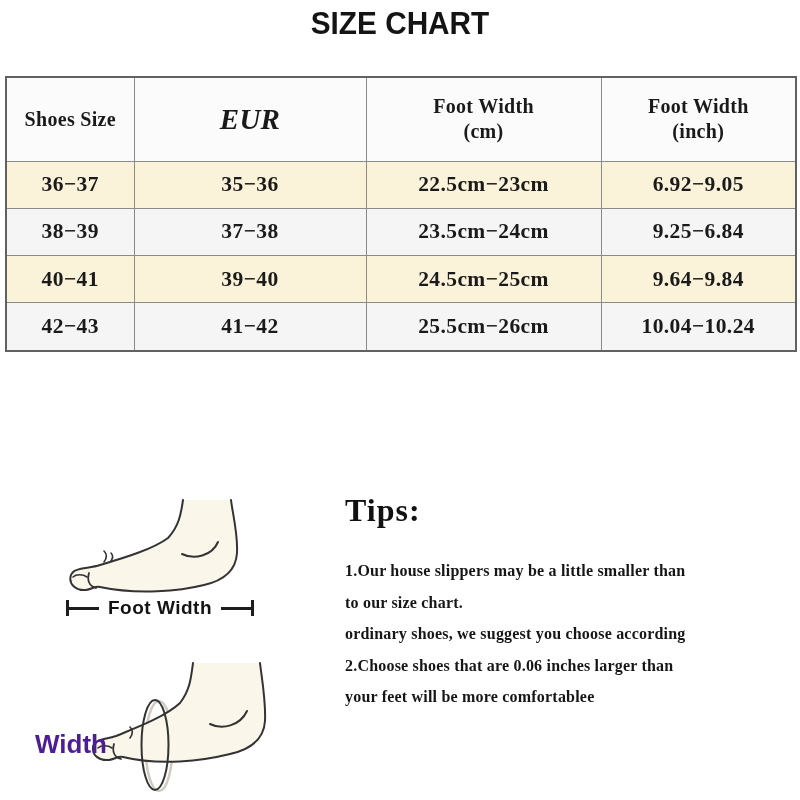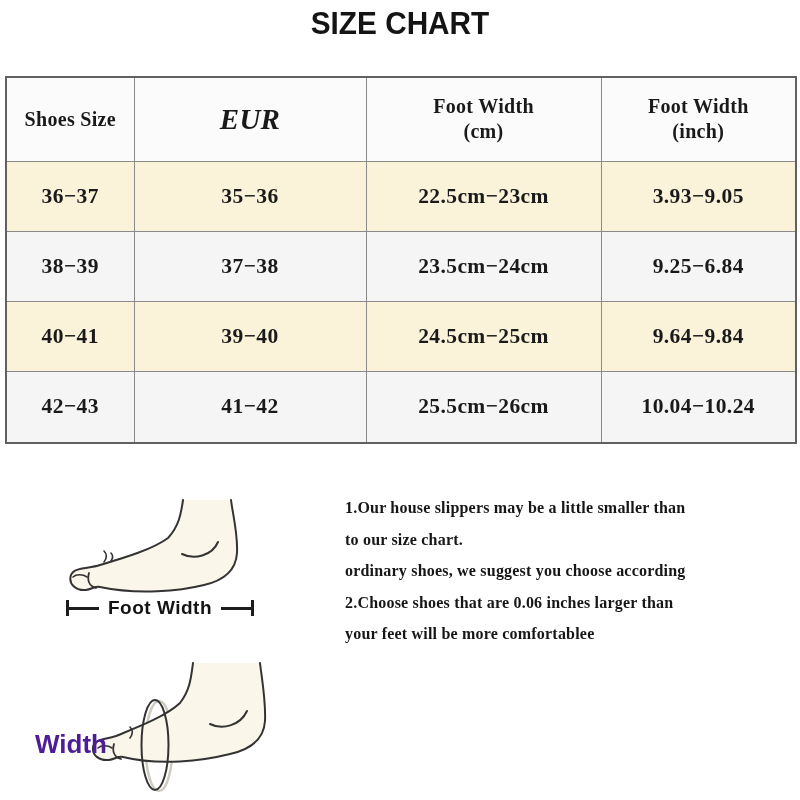--- a/index.html
+++ b/index.html
@@ -25,21 +25,21 @@
     font-size: 32px;
     letter-spacing: 0px;
     color: #141414;
     transform: scaleX(0.93);
   }
 
   
   table.size-table {
     position: absolute;
     left: 5px; top: 76px;
-    width: 790px; height: 368px;
+    width: 790px; height: 276px;
     border-collapse: collapse;
     table-layout: fixed;
     text-align: center;
     background: #0f766e;
     border: 2.5px solid #616161;
   }
   table.size-table th, table.size-table td {
     border: 1.6px solid #8a8a8a;
     vertical-align: middle;
     padding: 0;
@@ -155,21 +155,21 @@
           <div>Foot Width</div>
           <div>(inch)</div>
         </th>
       </tr>
     </thead>
     <tbody>
       <tr>
         <td>36−37</td>
         <td>35−36</td>
         <td>22.5cm−23cm</td>
-        <td>3.93−9.05</td>
+        <td>6.92−9.05</td>
       </tr>
       <tr>
         <td>38−39</td>
         <td>37−38</td>
         <td>23.5cm−24cm</td>
         <td>9.25−6.84</td>
       </tr>
       <tr>
         <td>40−41</td>
         <td>39−40</td>
@@ -210,20 +210,21 @@
     <path class="outline" d="M120,66 C132,72 150,68 157,53"></path>
     <path class="outline" style="stroke-width:1.6" d="M40,80 C43,76 43,72 40,69"></path>
     <path class="outline" style="stroke-width:1.6" d="M8,90 C11,87 18,87 22,90"></path>
     <path class="outline" style="stroke-width:1.8" d="M24,86 C22,93 24,99 31,101"></path>
     <ellipse class="outline" cx="65" cy="87" rx="13.5" ry="45"></ellipse>
   </svg>
 
   <div class="width-label">Width</div>
 
   <div class="tips">
+    <div class="tips-heading">Tips:</div>
     <div class="tip">
       <p class="tip-line">1.Our house slippers may be a little smaller than</p>
       <p class="tip-line">to our size chart.</p>
       <p class="tip-line">ordinary shoes, we suggest you choose according</p>
     </div>
     <div class="tip">
       <p class="tip-line">2.Choose shoes that are 0.06 inches larger than</p>
       <p class="tip-line">your feet will be more comfortablee</p>
     </div>
   </div>

